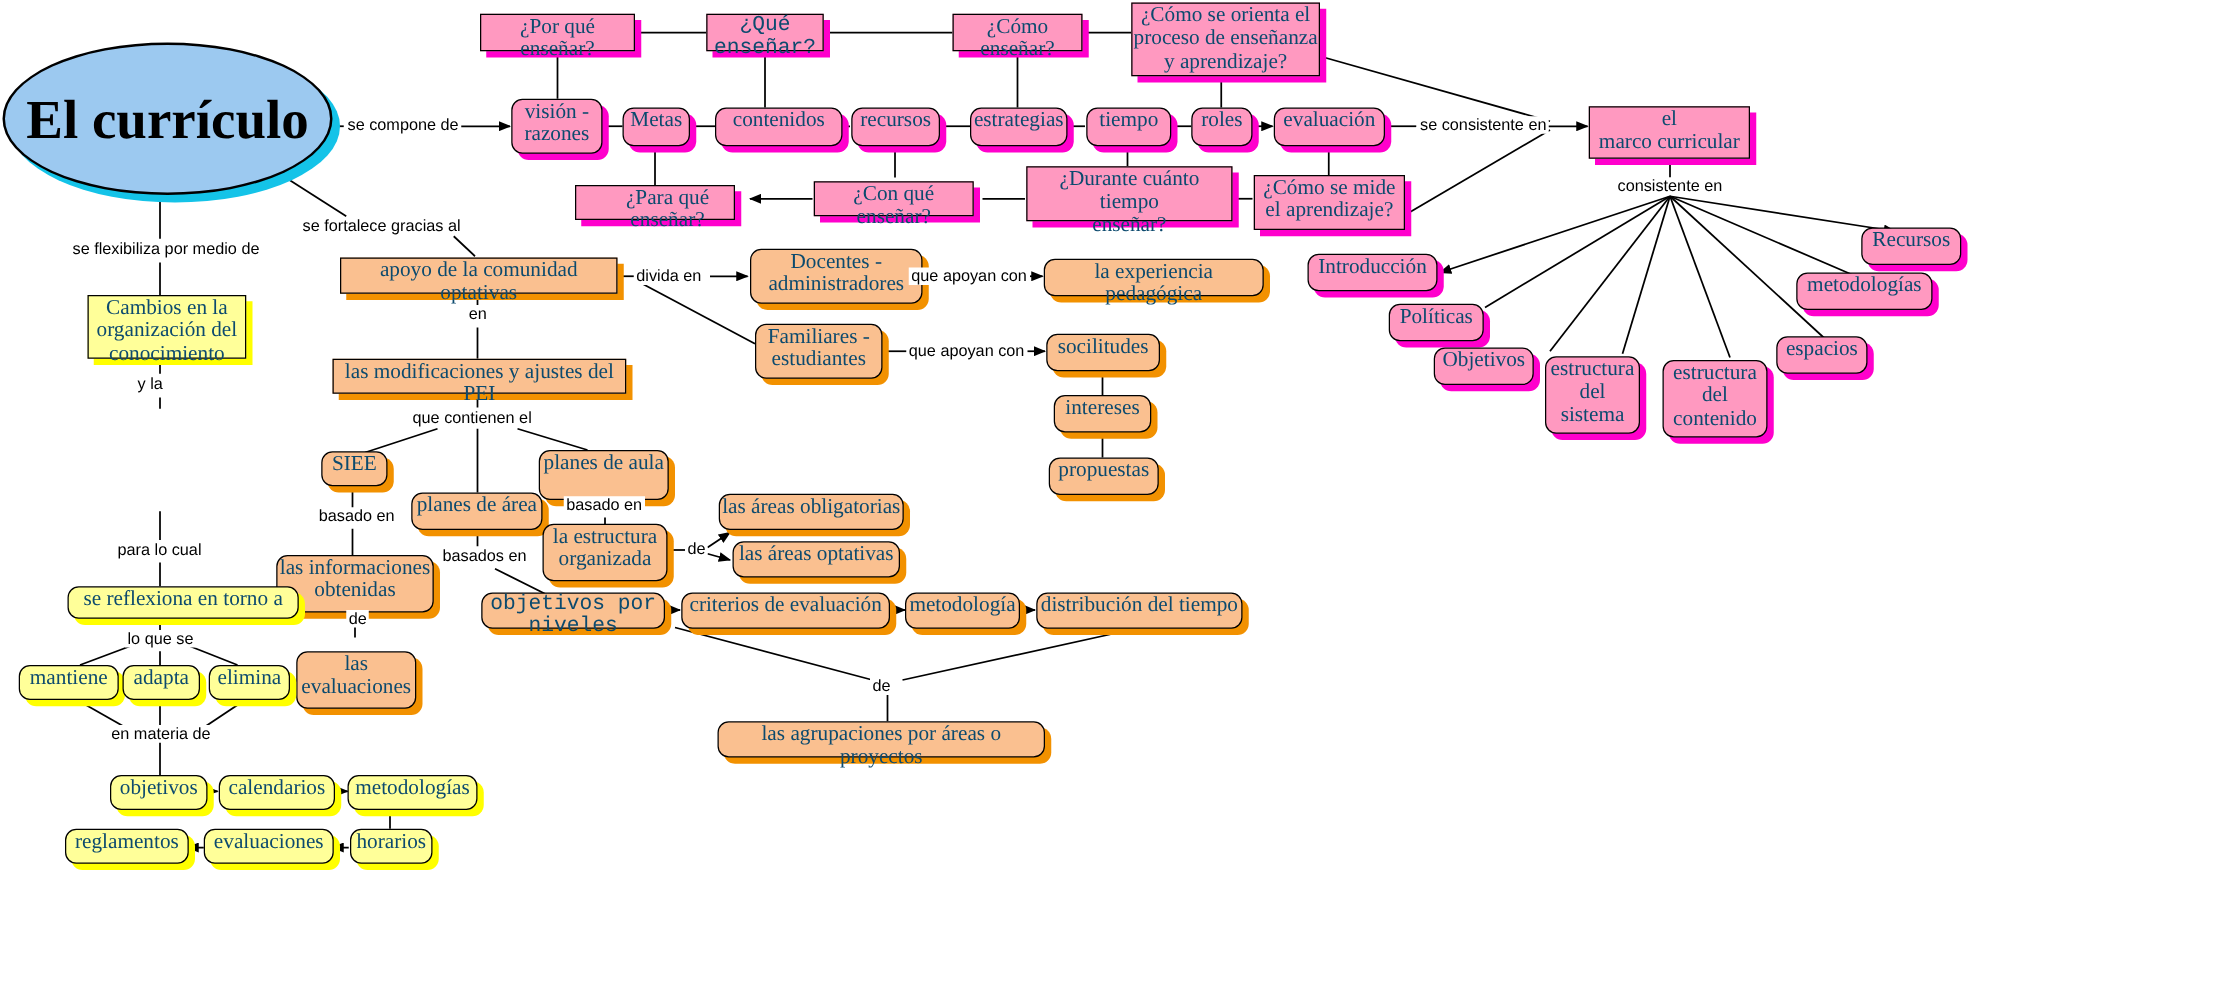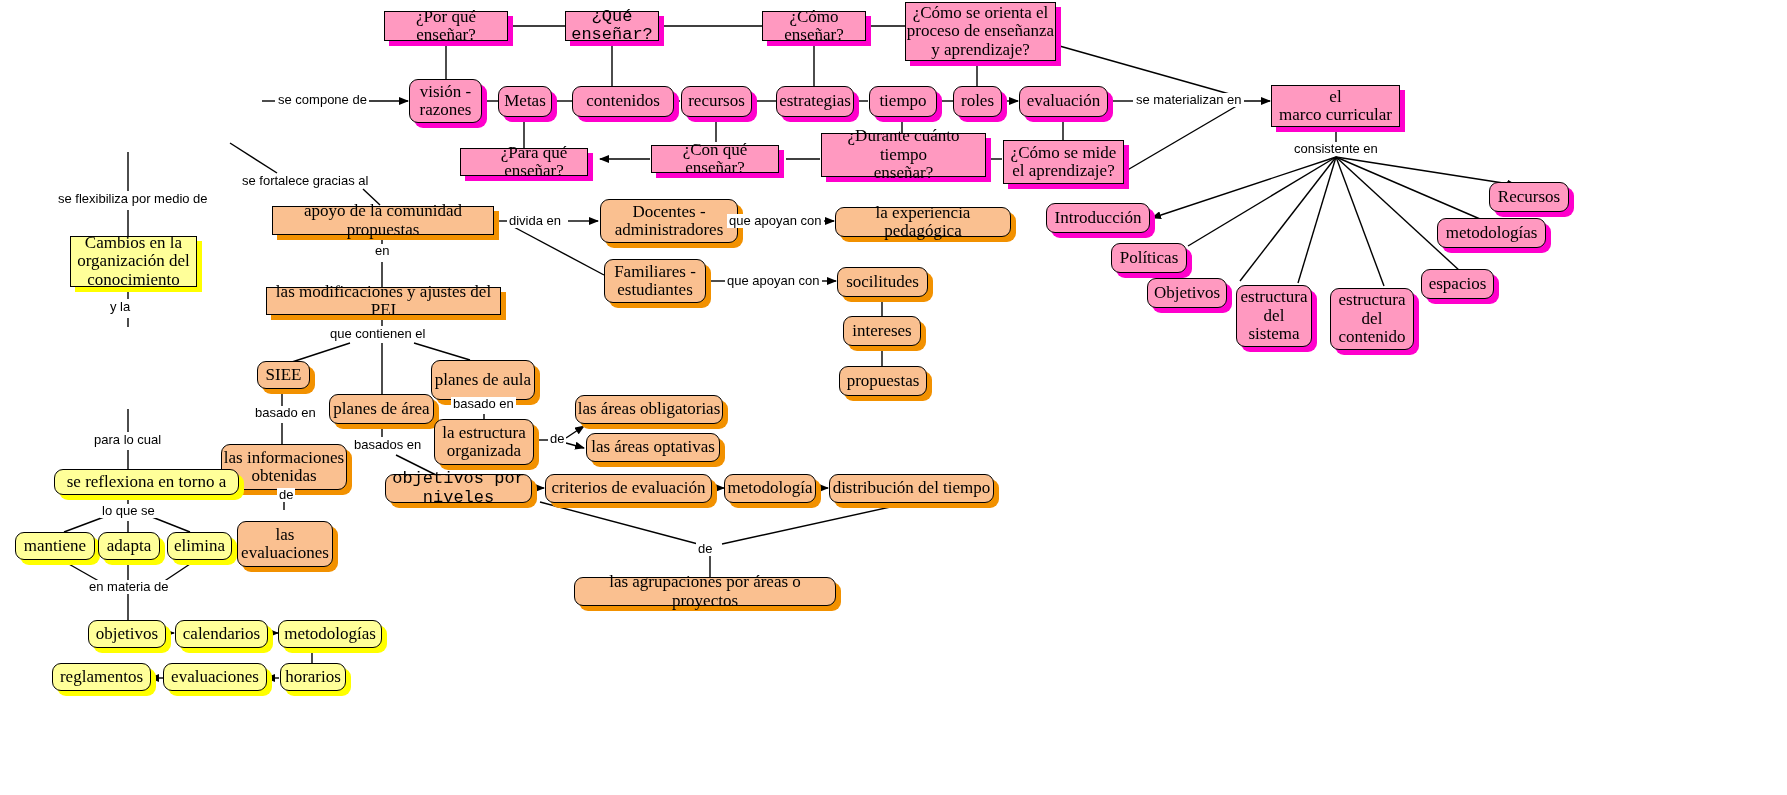--- a/index.html
+++ b/index.html
@@ -20,25 +20,24 @@
     position: absolute;
     left: 0; top: 0;
     width: 1787px;
     height: 795px;
     pointer-events: none;
   }
   .node {
     position: absolute;
     box-sizing: border-box;
     display: flex;
-    align-items: center;
     justify-content: center;
     text-align: center;
     line-height: 1.08;
-    color: #000000;
+    color: #0c4a6e;
     font-family: "Liberation Serif", "DejaVu Serif", serif;
     white-space: pre-line;
     z-index: 5;
   }
   
   .pink {
     background: #ff99c0;
     border: 1.6px solid #000000;
     box-shadow: 5px 5px 0 0 #ff00cc;
     font-size: 17px;
@@ -209,20 +208,23 @@
       <path d="M196,560 L160,584"></path>
       <path d="M128,594 L128,620"></path>
       <path d="M166,633 L174,633" marker-end="url(#arr)"></path>
       <path d="M268,633 L278,633" marker-end="url(#arr)"></path>
       <path d="M312,649 L312,663"></path>
       <path d="M279,678 L266,678" marker-end="url(#arr)"></path>
       <path d="M163,678 L150,678" marker-end="url(#arr)"></path>
     </g>
   </svg>
 
+  <div class="root-ellipse" style="left:2px; top:34px; width:260px; height:118px;">
+    <span>El currículo</span>
+  </div>
 
   <div class="node pink sharp" style="left:384px; top:11px; width:124px; height:30px;">
     <span>¿Por qué enseñar?</span>
   </div>
 
   <div class="node pink sharp" style="left:565px; top:11px; width:94px; height:30px;font-family:Liberation Mono, monospace;">
     <span>¿Qué enseñar?</span>
   </div>
 
   <div class="node pink sharp" style="left:762px; top:11px; width:104px; height:30px;">
@@ -321,21 +323,21 @@
 
   <div class="node pink rounded" style="left:1437px; top:218px; width:109px; height:30px;">
     <span>metodologías</span>
   </div>
 
   <div class="node pink rounded" style="left:1489px; top:182px; width:80px; height:30px;">
     <span>Recursos</span>
   </div>
 
   <div class="node orange sharp" style="left:272px; top:206px; width:222px; height:29px;">
-    <span>apoyo de la comunidad propuestas</span>
+    <span>apoyo de la comunidad optativas</span>
   </div>
 
   <div class="node orange rounded" style="left:600px; top:199px; width:138px; height:44px;">
     <span>Docentes -
 administradores</span>
   </div>
 
   <div class="node orange rounded" style="left:604px; top:259px; width:102px; height:44px;">
     <span>Familiares -
 estudiantes</span>
@@ -461,21 +463,21 @@
 
   <div class="node yellow rounded" style="left:52px; top:663px; width:99px; height:28px;">
     <span>reglamentos</span>
   </div>
 
   <div class="link-label" style="left:276px; top:93px;">
     <span>se compone de</span>
   </div>
 
   <div class="link-label" style="left:1134px; top:93px;">
-    <span>se materializan en</span>
+    <span>se consistente en</span>
   </div>
 
   <div class="link-label" style="left:1292px; top:142px;">
     <span>consistente en</span>
   </div>
 
   <div class="link-label" style="left:56px; top:192px;">
     <span>se flexibiliza por medio de</span>
   </div>
 

